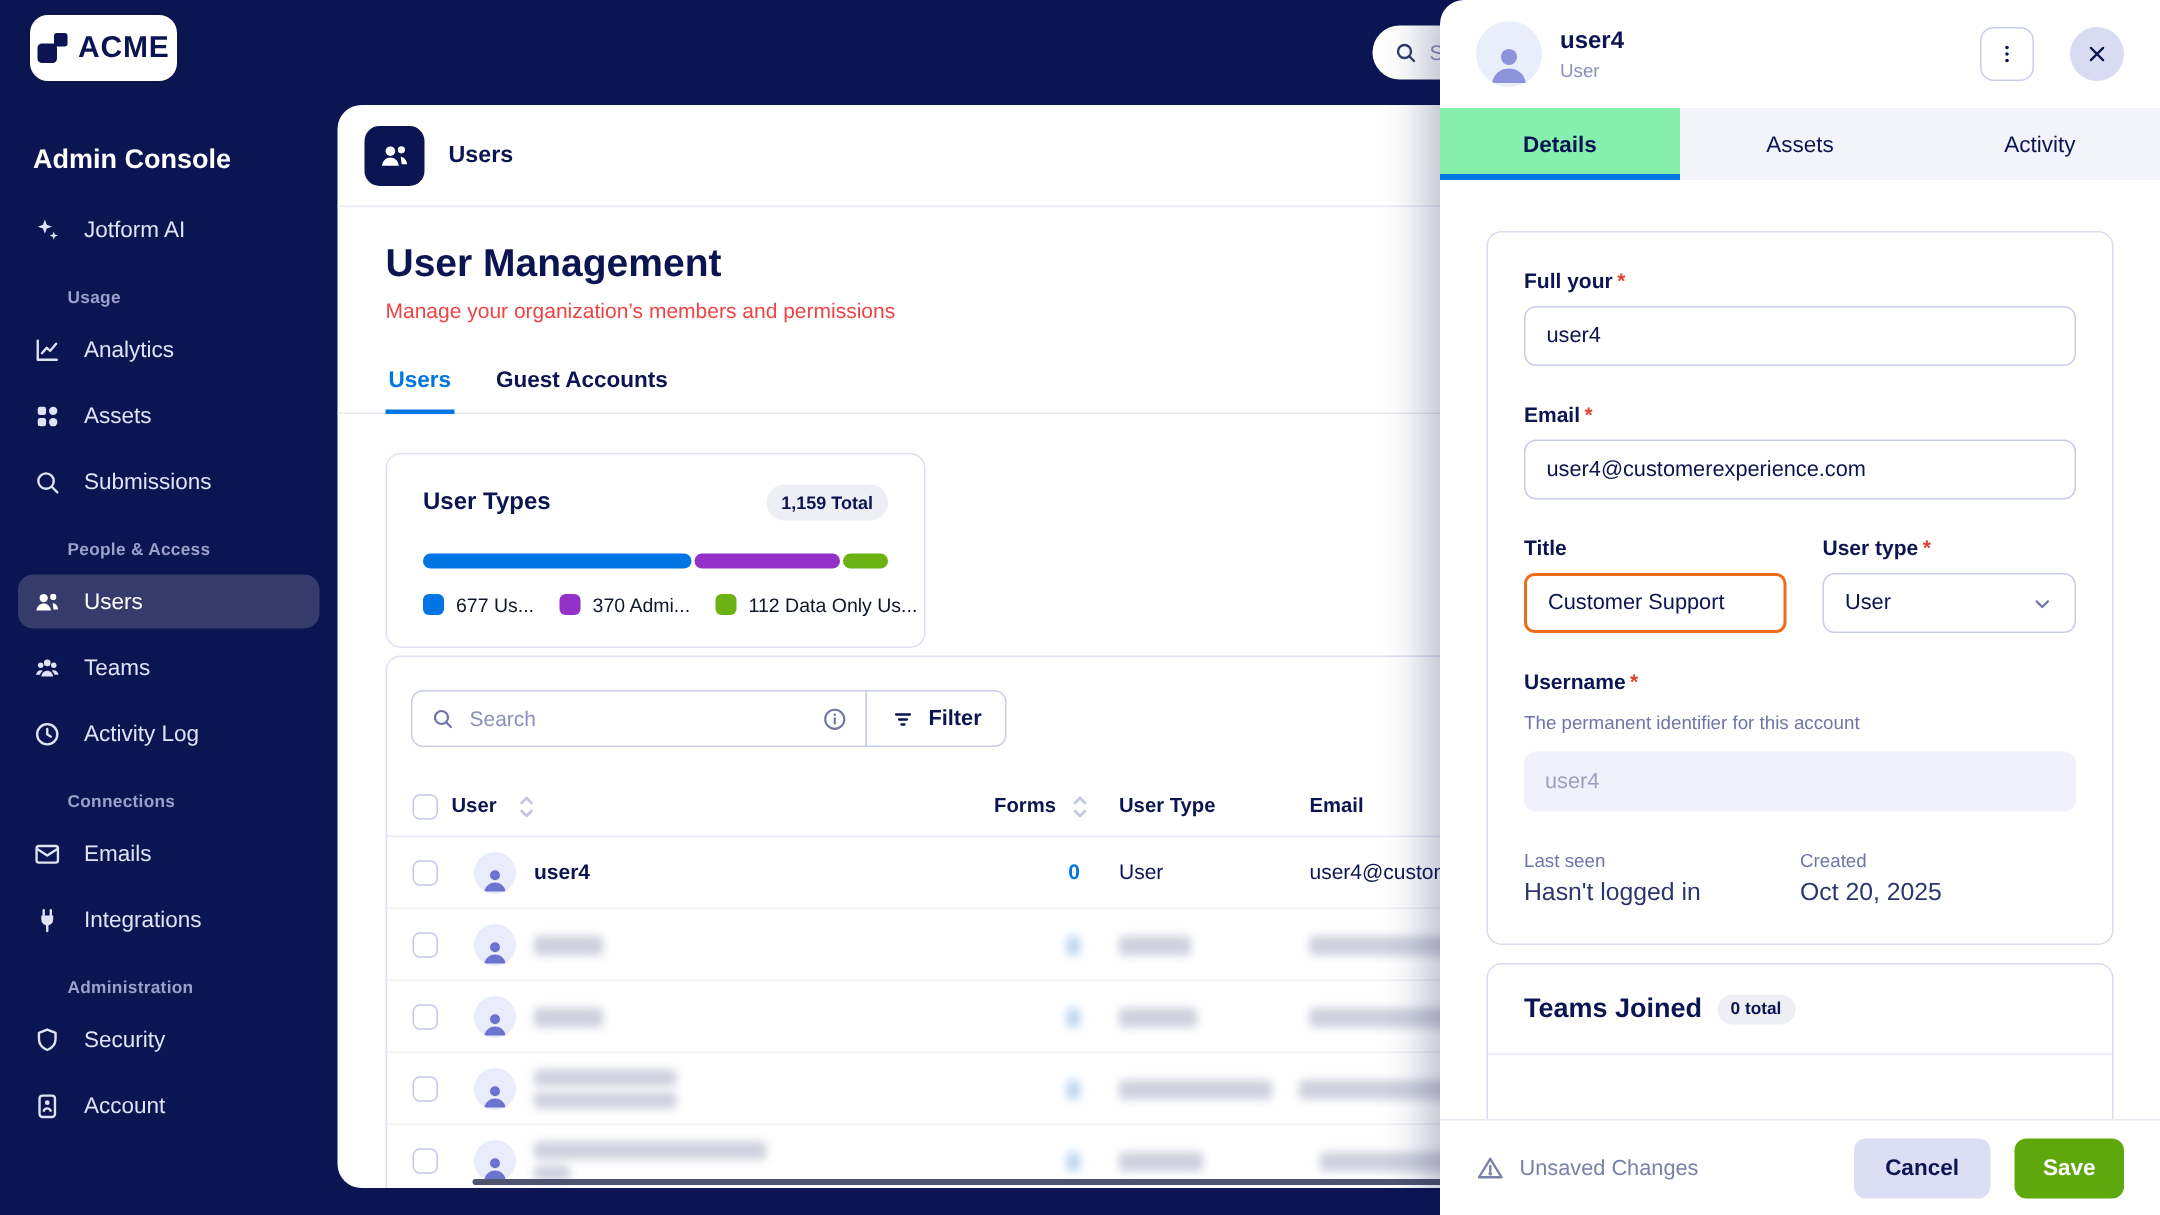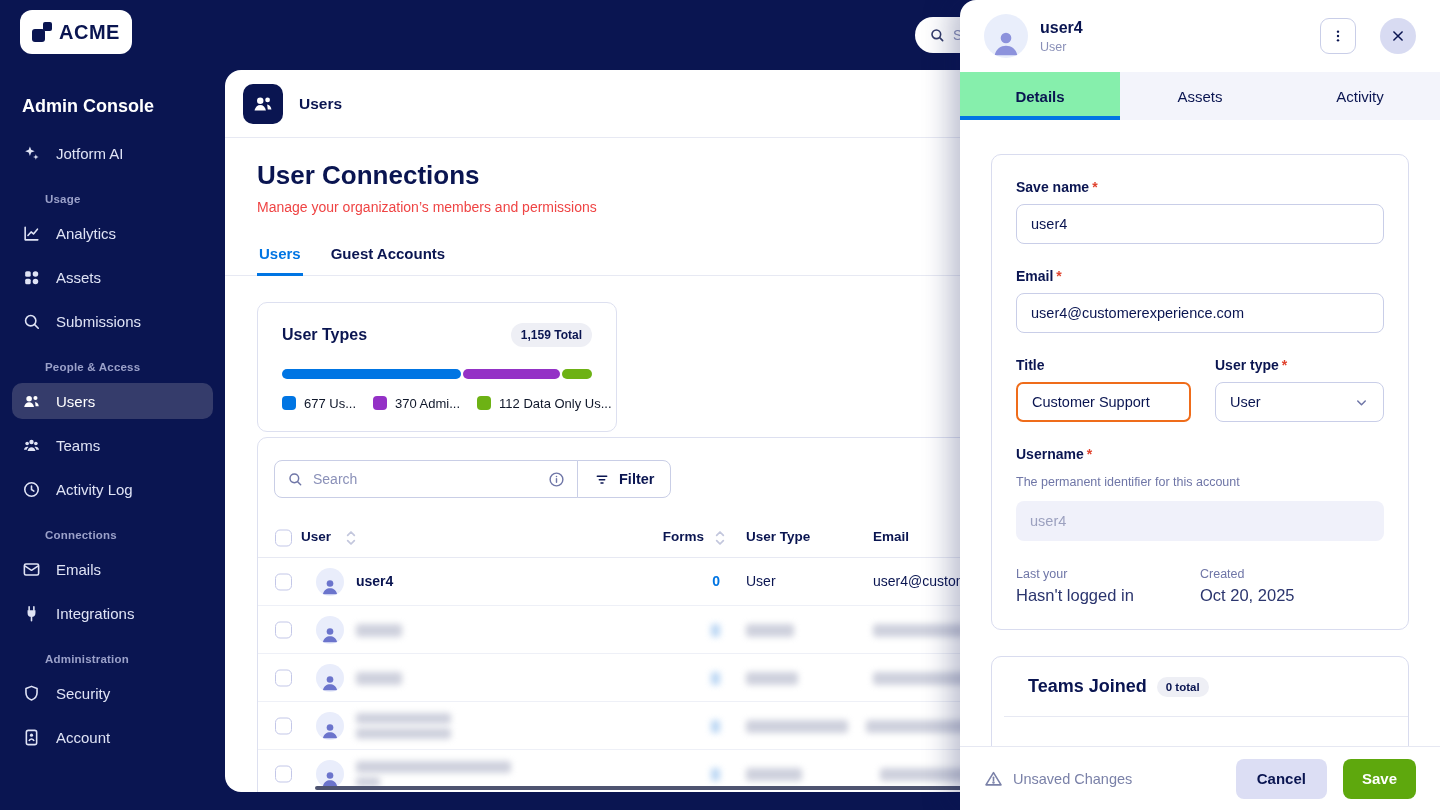--- a/index.html
+++ b/index.html
@@ -2,21 +2,21 @@
 <html><head>
 <meta charset="utf-8">
 <style>
   * { margin:0; padding:0; box-sizing:border-box; }
   html,body { width:1440px; height:810px; }
   body { font-family:"Liberation Sans", sans-serif; background:#0A1551; overflow:hidden; }
   .app { position:relative; width:1440px; height:810px; background:#0A1551; overflow:hidden; }
 
   
   .sidebar { position:absolute; left:0; top:0; width:225px; height:810px; padding:10px 12px; color:#DFE3F5; }
-  .logo { width:112px; height:44px; background:#fff; border-radius:12px; display:flex; align-items:center; justify-content:center; gap:7px; margin-left:8px; }
+  .logo { width:98px; height:44px; background:#fff; border-radius:12px; display:flex; align-items:center; justify-content:center; gap:7px; margin-left:8px; }
   .logo-glyph { position:relative; width:20px; height:20px; }
   .logo-glyph .b1 { position:absolute; left:0; bottom:0; width:13px; height:13px; background:#0A1551; border-radius:3px; }
   .logo-glyph .b2 { position:absolute; right:0; top:0; width:9px; height:9px; background:#0A1551; border-radius:2px; }
   .logo-text { font-size:20px; font-weight:bold; color:#0A1551; letter-spacing:.5px; }
   .side-title { color:#fff; font-size:18px; font-weight:bold; margin:42px 0 18px 10px; }
   .nav-item { display:flex; align-items:center; gap:15px; height:36px; padding:0 10px; border-radius:10px; font-size:15px; color:#DFE3F5; margin-bottom:8px; cursor:pointer; }
   .nav-item.active { background:#353C6B; color:#fff; }
   .nav-item svg { width:19px; height:19px; flex:0 0 19px; }
   .section-label { color:#9BA1C9; font-size:11.5px; font-weight:bold; margin:22px 0 10px 10px; letter-spacing:.2px;padding-left:23px; }
 
@@ -94,21 +94,21 @@
   .split .half1 { width:175px; }
   .split .half2 { flex:1; }
   .f-input.hl { border:2px solid #EF6C1A; border-radius:7px; }
   .selectbox { height:40px; border:1px solid #C9CEE8; border-radius:8px; display:flex; align-items:center; justify-content:space-between; padding:0 14px; font-size:14.5px; color:#0A1551; cursor:pointer; }
   .helper { font-size:12.5px; color:#6F76A7; margin:-3px 0 12px; }
   .f-input.disabled { background:#F0F1FA; border:none; color:#9CA1BF; }
   .meta-row { display:flex; margin-top:26px; }
   .meta-col { width:50%; }
   .meta-label { font-size:12.5px; color:#6F76A7; }
   .meta-value { font-size:16.5px; color:#2B356E; margin-top:5px; }
-  .teams-card { border:1px solid #D9DCEF; border-radius:10px; margin-top:26px;padding-left:12px; }
+  .teams-card { border:1px solid #D9DCEF; border-radius:10px; margin-top:12px; }
   .t-head { padding:19px 24px; display:flex; align-items:center; gap:10px; border-bottom:1px solid #E7E9F3; }
   .t-title { font-size:18px; font-weight:bold; color:#0A1551; }
   .badge.small { font-size:11.5px; padding:4px 9px; }
   .t-body { height:70px; }
   .d-foot { position:absolute; left:0; right:0; bottom:0; height:64px; background:#fff; border-top:1px solid #E6E8F2; display:flex; align-items:center; padding:0 24px; }
   .foot-status { display:flex; align-items:center; gap:10px; font-size:14.5px; color:#7A81A8;text-align:center; }
   .btn-cancel { margin-left:auto; height:40px; padding:0 21px; background:#DCDEF4; border:none; border-radius:8px; font-size:15px; font-weight:bold; color:#0A1551; font-family:"Liberation Sans",sans-serif; cursor:pointer; }
   .btn-save { height:40px; padding:0 19px; margin-left:16px; background:#5EA80D; border:none; border-radius:8px; font-size:15px; font-weight:bold; color:#fff; font-family:"Liberation Sans",sans-serif; cursor:pointer; }
 </style>
 </head>
@@ -237,21 +237,21 @@
             <circle cx="9" cy="8.5" r="3.5"></circle>
             <path d="M2.8 19c.6-3.8 3.2-6 6.2-6s5.6 2.2 6.2 6z"></path>
             <circle cx="17" cy="7.5" r="2.6"></circle>
             <path d="M16.5 12.6c2.4.3 4.2 2.1 4.7 5.4h-4z"></path>
           </svg>
       </div>
       <span class="crumb">Users</span>
     </div>
 
     <div class="page-head">
-      <h1 class="page-title">User Connections</h1>
+      <h1 class="page-title">User Management</h1>
       <div class="page-sub">Manage your organization’s members and permissions</div>
     </div>
 
     <div class="tabs">
       <div class="tab active">Users</div>
       <div class="tab">Guest Accounts</div>
     </div>
 
     <section class="usertypes">
       <div class="ut-head">
@@ -420,21 +420,21 @@
 
     <div class="d-tabs">
       <div class="d-tab active">Details</div>
       <div class="d-tab">Assets</div>
       <div class="d-tab">Activity</div>
     </div>
 
     <div class="d-body">
       <div class="form-card">
         <div class="f-group">
-          <div class="f-label"><span>Save name</span><span class="req">*</span></div>
+          <div class="f-label"><span>Full your</span><span class="req">*</span></div>
           <input class="f-input" type="text" value="user4" style="">
         </div>
         <div class="f-group">
           <div class="f-label"><span>Email</span><span class="req">*</span></div>
           <input class="f-input" type="text" value="user4@customerexperience.com" style="">
         </div>
         <div class="split">
           <div class="half1">
             <div class="f-label">Title</div>
             <input class="f-input hl" type="text" value="Customer Support" style="">
@@ -449,21 +449,21 @@
             </div>
           </div>
         </div>
         <div class="f-group" style="margin-bottom:0;">
           <div class="f-label" style="margin-bottom:16px;"><span>Username</span><span class="req">*</span></div>
           <div class="helper">The permanent identifier for this account</div>
           <input class="f-input disabled" type="text" disabled="" value="user4" style="">
         </div>
         <div class="meta-row">
           <div class="meta-col">
-            <div class="meta-label">Last your</div>
+            <div class="meta-label">Last seen</div>
             <div class="meta-value">Hasn't logged in</div>
           </div>
           <div class="meta-col">
             <div class="meta-label">Created</div>
             <div class="meta-value">Oct 20, 2025</div>
           </div>
         </div>
       </div>
 
       <div class="teams-card">

